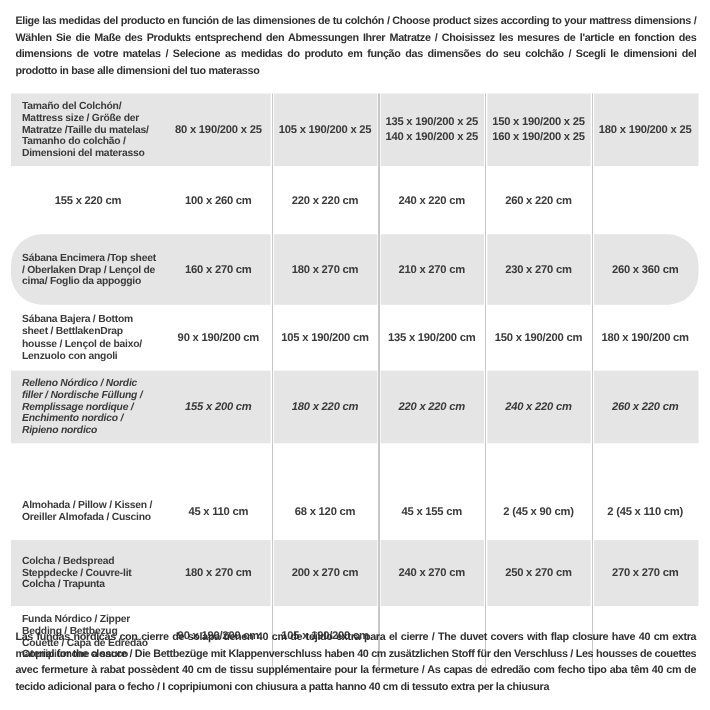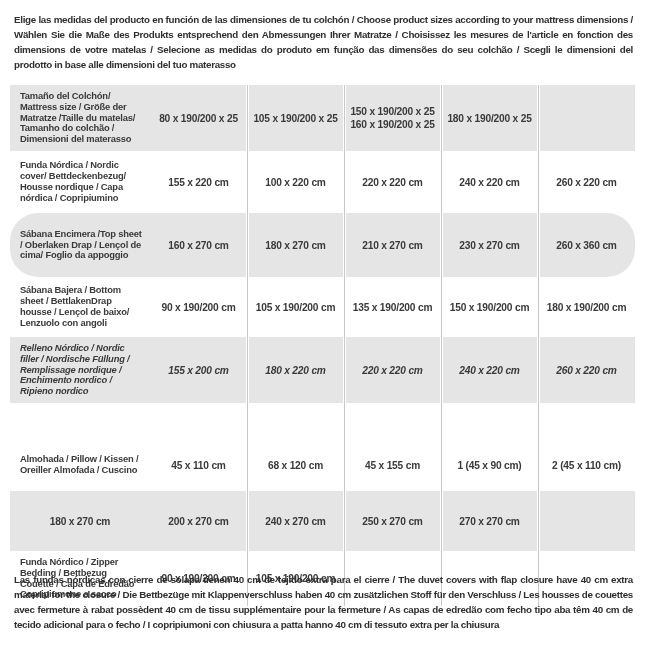--- a/index.html
+++ b/index.html
@@ -46,34 +46,37 @@
     <div class="rows">
         <div class="trow shaded">
           <div class="cell label">Tamaño del Colchón/ Mattress size / Größe der Matratze /Taille du matelas/ Tamanho do colchão / Dimensioni del materasso</div>
           <div class="cell value">
             <div>80 x 190/200 x 25</div>
           </div>
           <div class="cell value">
             <div>105 x 190/200 x 25</div>
           </div>
           <div class="cell value">
+            <div>135 x 190/200 x 25</div>
+            <div>140 x 190/200 x 25</div>
+          </div>
+          <div class="cell value">
             <div>150 x 190/200 x 25</div>
             <div>160 x 190/200 x 25</div>
           </div>
           <div class="cell value">
             <div>180 x 190/200 x 25</div>
           </div>
         </div>
         <div class="trow">
-          <div class="cell label">Funda Nórdica / Nordic cover/ Bettdeckenbezug/ Housse nordique / Capa nórdica / Copripiumino</div>
           <div class="cell value">
             <div>155 x 220 cm</div>
           </div>
           <div class="cell value">
-            <div>100 x 220 cm</div>
+            <div>100 x 260 cm</div>
           </div>
           <div class="cell value">
             <div>220 x 220 cm</div>
           </div>
           <div class="cell value">
             <div>240 x 220 cm</div>
           </div>
           <div class="cell value">
             <div>260 x 220 cm</div>
           </div>
@@ -137,27 +140,28 @@
           <div class="cell value">
             <div>45 x 110 cm</div>
           </div>
           <div class="cell value">
             <div>68 x 120 cm</div>
           </div>
           <div class="cell value">
             <div>45 x 155 cm</div>
           </div>
           <div class="cell value">
-            <div>1 (45 x 90 cm)</div>
+            <div>2 (45 x 90 cm)</div>
           </div>
           <div class="cell value">
             <div>2 (45 x 110 cm)</div>
           </div>
         </div>
         <div class="trow shaded">
+          <div class="cell label">Colcha / Bedspread Steppdecke / Couvre-lit Colcha / Trapunta</div>
           <div class="cell value">
             <div>180 x 270 cm</div>
           </div>
           <div class="cell value">
             <div>200 x 270 cm</div>
           </div>
           <div class="cell value">
             <div>240 x 270 cm</div>
           </div>
           <div class="cell value">

